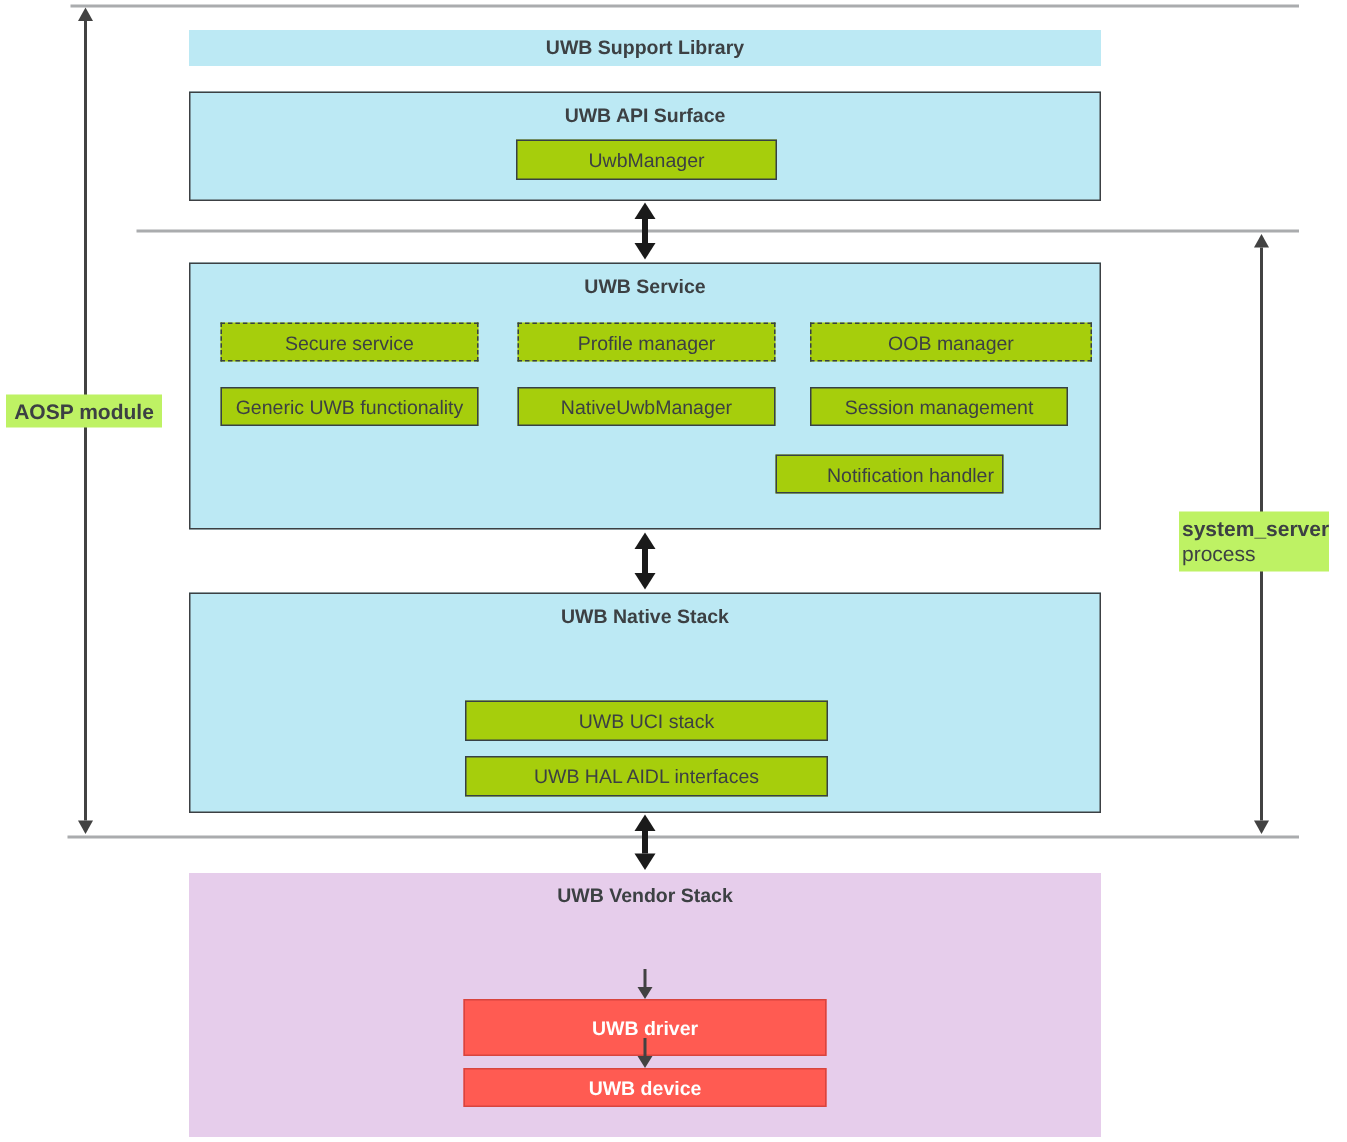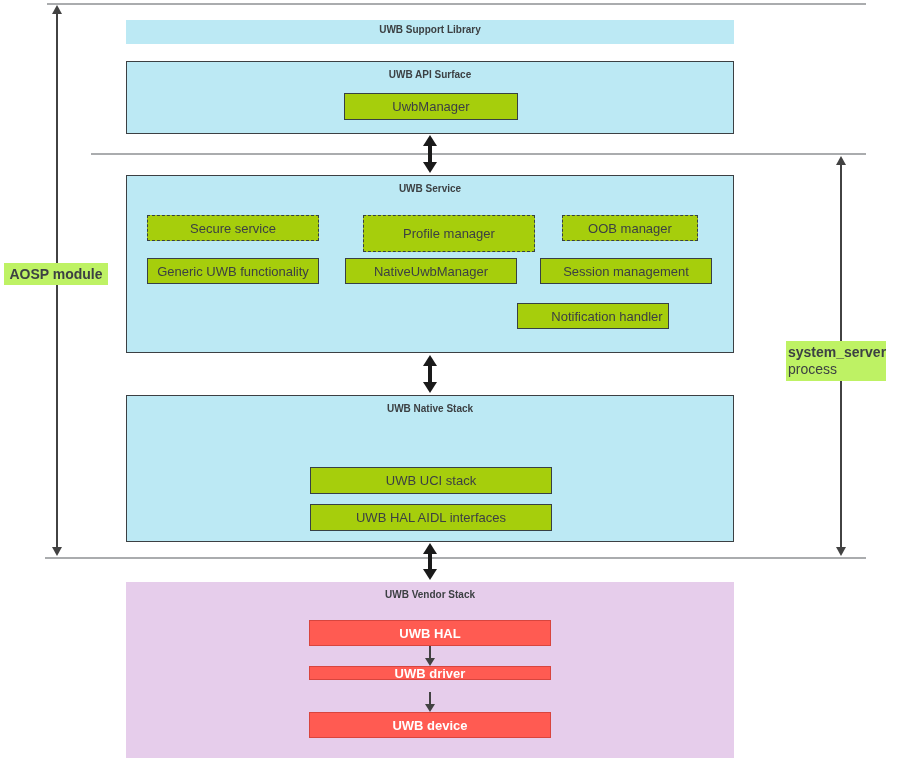--- a/index.html
+++ b/index.html
@@ -11,21 +11,21 @@
     position:relative; width:898px; height:761px; background:#fff; overflow:hidden;
     font-family:"Liberation Sans","DejaVu Sans",sans-serif; color:var(--text);
   }
   .hline{position:absolute; height:2px; background:var(--line); z-index:1;}
 
   
   .layer{position:absolute; left:126px; width:608px; z-index:2; box-sizing:border-box;}
   .cyan{background:var(--cyan); border:1px solid #3c4043;}
   .banner{background:var(--cyan); border:none;}
   .lav{background:var(--lavender); border:none;}
-  .layer-title{font-size:10px; font-weight:bold; text-align:center; color:var(--text); padding-top:7px;}
+  .layer-title{font-size:13px; font-weight:bold; text-align:center; color:var(--text); padding-top:7px;}
   .banner .layer-title{padding-top:4px;}
 
   
   .cbox{
     position:absolute; box-sizing:border-box; display:flex; align-items:center; justify-content:center;
     font-size:13px; color:var(--text); background:var(--green); border:1px solid #374045;
   }
   .cbox.dashed{border:1.5px dashed #374045;}
   .cbox.redbox{background:var(--red); border:1px solid #d8453e; color:#fff; font-weight:bold;}
 
@@ -91,22 +91,22 @@
 
   <div class="dbl-arrow" style="left:423px; top:135px; height:38px;">
     <div class="head-up"></div>
     <div class="shaft"></div>
     <div class="head-down"></div>
   </div>
 
   <div class="layer cyan" style="top:175px; height:178px;">
     <div class="layer-title">UWB Service</div>
     <div class="cbox dashed" style="left:20px;  top:39px;  width:172px; height:26px;">Secure service</div>
-    <div class="cbox dashed" style="left:218px; top:39px;  width:172px; height:37px;margin-left:18px;">Profile manager</div>
-    <div class="cbox dashed" style="left:413px; top:39px;  width:136px; height:26px;margin-left:22px;">OOB manager</div>
+    <div class="cbox dashed" style="left:218px; top:39px;  width:172px; height:26px;">Profile manager</div>
+    <div class="cbox dashed" style="left:413px; top:39px;  width:188px; height:26px;">OOB manager</div>
     <div class="cbox" style="left:20px;  top:82px;  width:172px; height:26px;">Generic UWB functionality</div>
     <div class="cbox" style="left:218px; top:82px;  width:172px; height:26px;">NativeUwbManager</div>
     <div class="cbox" style="left:413px; top:82px;  width:172px; height:26px;">Session management</div>
     <div class="cbox" style="left:390px; top:127px; width:152px; height:26px;padding-left:28px;">Notification handler</div>
   </div>
 
   <div class="dbl-arrow" style="left:423px; top:355px; height:38px;">
     <div class="head-up"></div>
     <div class="shaft"></div>
     <div class="head-down"></div>
@@ -119,26 +119,25 @@
   </div>
 
   <div class="dbl-arrow" style="left:423px; top:543px; height:37px;">
     <div class="head-up"></div>
     <div class="shaft"></div>
     <div class="head-down"></div>
   </div>
 
   <div class="layer lav" style="top:582px; height:176px;">
     <div class="layer-title">UWB Vendor Stack</div>
-    <div class="cbox redbox" style="left:183px; top:38px;  width:242px; height:26px;">UWB HAL</div>
     <div class="thin-arrow" style="left:299px; top:64px; height:20px;">
       <div class="shaft"></div>
       <div class="head-down"></div>
     </div>
-    <div class="cbox redbox" style="left:183px; top:84px;  width:242px; height:14px;">UWB driver</div>
+    <div class="cbox redbox" style="left:183px; top:84px;  width:242px; height:38px;">UWB driver</div>
     <div class="thin-arrow" style="left:299px; top:110px; height:20px;">
       <div class="shaft"></div>
       <div class="head-down"></div>
     </div>
     <div class="cbox redbox" style="left:183px; top:130px; width:242px; height:26px;">UWB device</div>
   </div>
 
 </div>
 
 </body></html>

